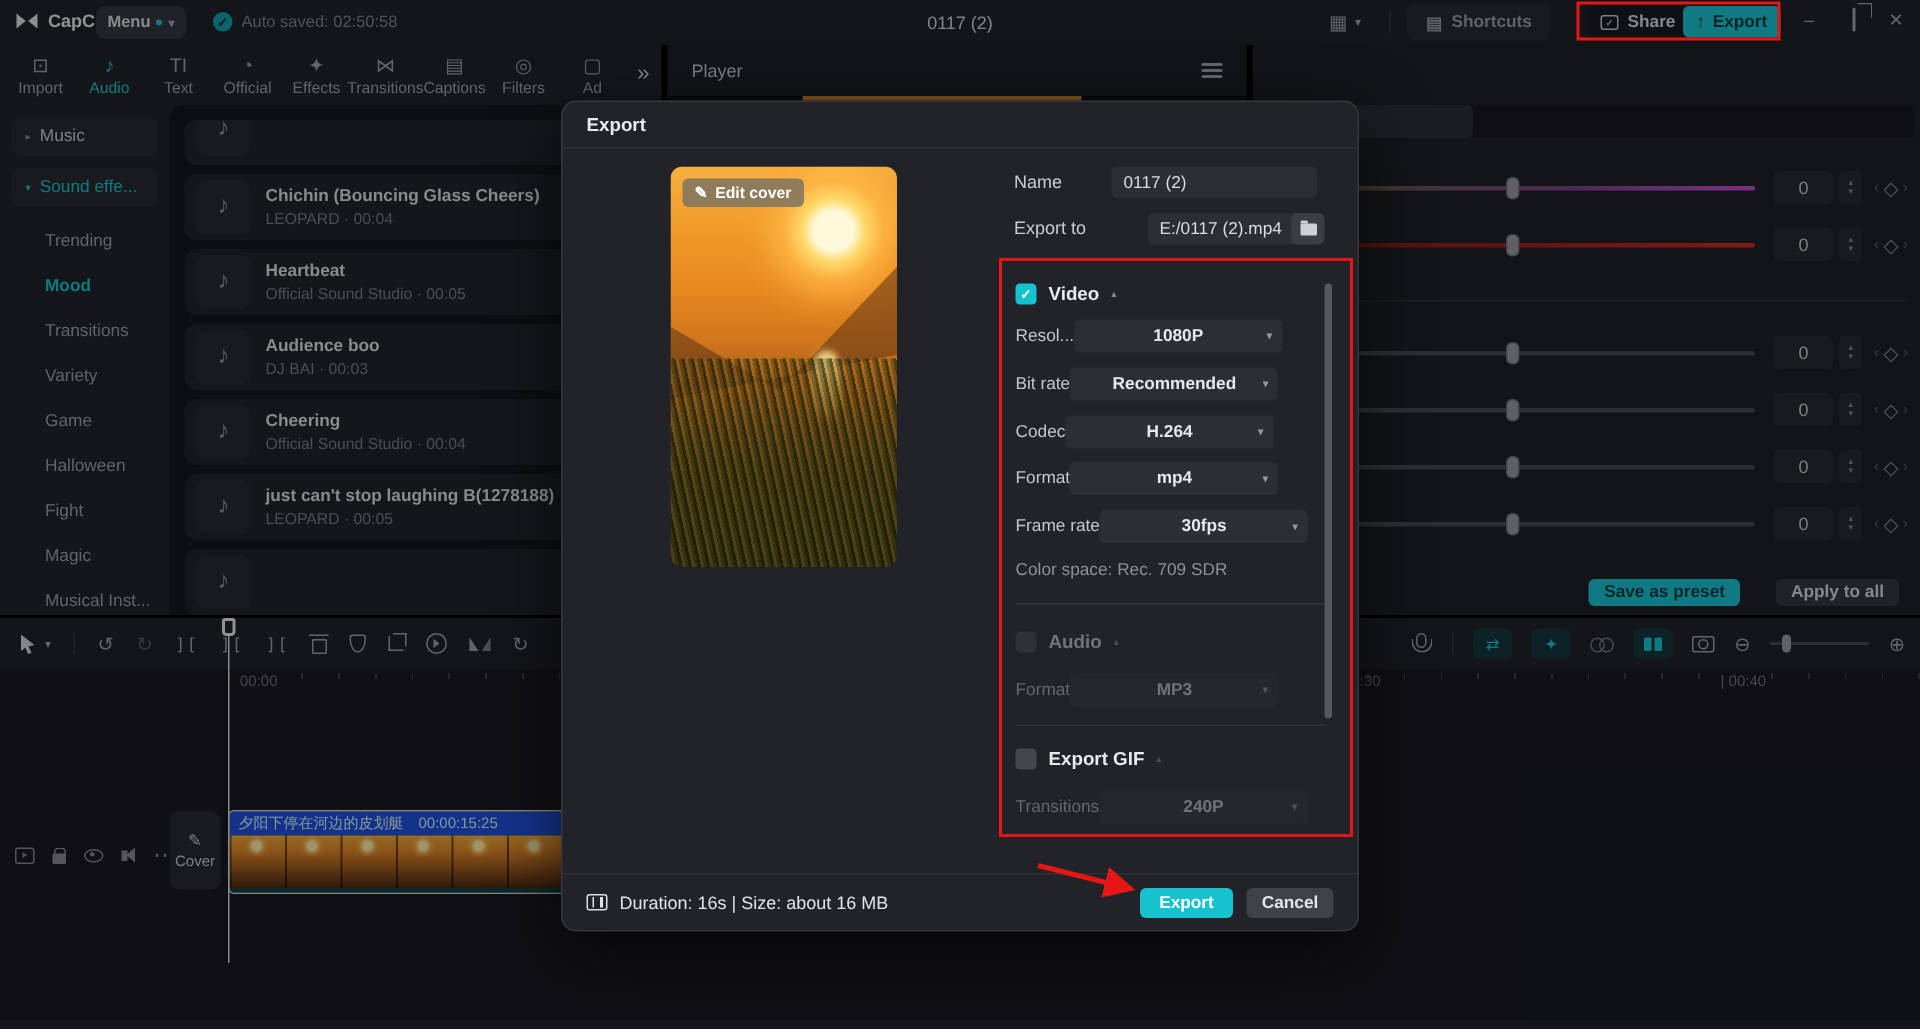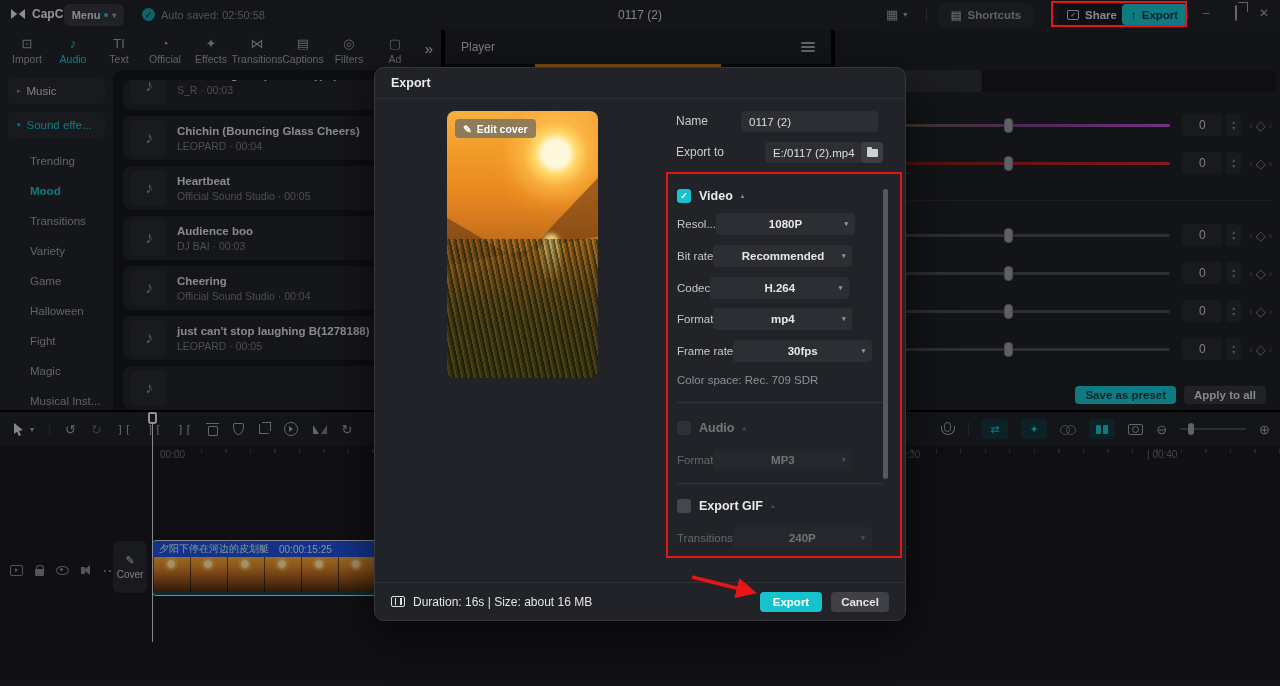--- a/index.html
+++ b/index.html
@@ -69,21 +69,21 @@
   .srow { height:22px; display:flex; align-items:center; margin-bottom:16px; }
   .track { position:relative; flex:1; height:3px; border-radius:2px; background:#46474c; margin-right:12px; }
   .srow[data-track="tint"] .track { background:linear-gradient(90deg,#4f6426,#7c3f86 60%,#c04ad0); }
   .srow[data-track="red"] .track { background:linear-gradient(90deg,#6a1515,#d02525); }
   .handle { position:absolute; left:50%; top:-6px; width:9px; height:15px; margin-left:-4px; background:#97989c; border:1px solid #6f7074; border-radius:4px; }
   .vbox { width:40px; height:22px; background:#26282d; border-radius:4px; color:#c9cacd; font-size:12px; display:flex; align-items:center; justify-content:center; flex:none; }
   .stepper { width:15px; height:22px; margin-left:4px; background:#26282d; border-radius:3px; display:flex; flex-direction:column; align-items:center; justify-content:center; font-size:6px; color:#808288; line-height:6px; flex:none; }
   .kf { display:flex; align-items:center; gap:3px; margin-left:8px; color:#5c5e63; font-size:10px; flex:none; }
   .kf .dia { font-size:13px; color:#8a8c91; }
   .idivider { position:absolute; left:10px; right:8px; top:170px; height:1px; background:#2a2c31; }
-  .ibuttons { position:absolute; top:356px; right:14px; display:flex; gap:8px; }
+  .ibuttons { position:absolute; top:356px; right:14px; display:flex; gap:24px; }
   .btn-teal { background:#16c2cd; color:#083d43; font-weight:bold; font-size:11.5px; padding:3px 10px; border-radius:4px; }
   .btn-gray { background:#33353b; color:#d6d7da; font-weight:bold; font-size:11.5px; padding:3px 10px; border-radius:4px; }
 
   
   .timeline { position:absolute; left:0; top:412px; width:1280px; height:268px; background:#17181c; }
   .ttool { position:relative; height:34px; background:#1e2025; display:flex; align-items:center; padding-left:12px; gap:15px; color:#9fa1a6; }
   .ti { font-size:13px; line-height:13px; color:#9fa1a6; }
   .ti.dim { color:#55575c; }
   .tsplit { font-family:"DejaVu Sans Mono",monospace; font-size:11px; letter-spacing:1px; }
   .tool-div { width:1px; height:14px; background:#33353a; }
@@ -316,24 +316,20 @@
           <span>Musical Inst...</span>
         </div>
         </div>
     </div>
 
     <div class="soundlist">
       <div>
 
       <div class="sitem clip-top">
           <span class="sicon">♪</span>
-          <span class="sbody">
-            <div class="stitle">Devils laughter (no effect)(…)</div>
-            <div class="smeta">S_R · 00:03</div>
-          </span>
         </div>
           <div class="sitem">
           <span class="sicon">♪</span>
           <span class="sbody">
             <div class="stitle">Chichin (Bouncing Glass Cheers)</div>
             <div class="smeta">LEOPARD · 00:04</div>
           </span>
         </div>
           <div class="sitem">
           <span class="sicon">♪</span>

